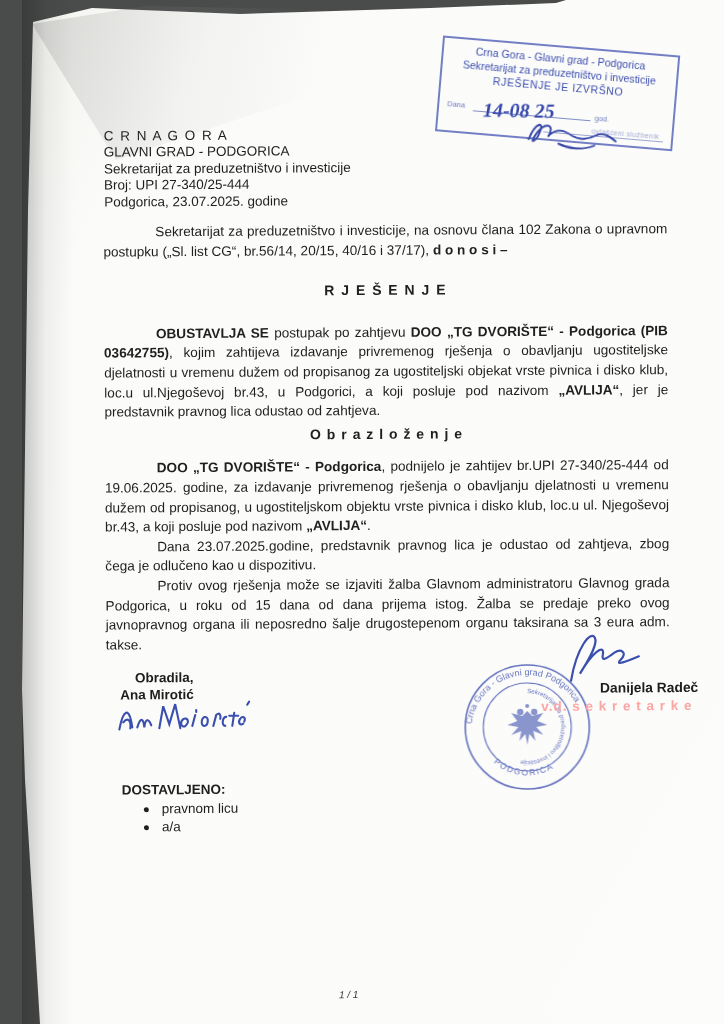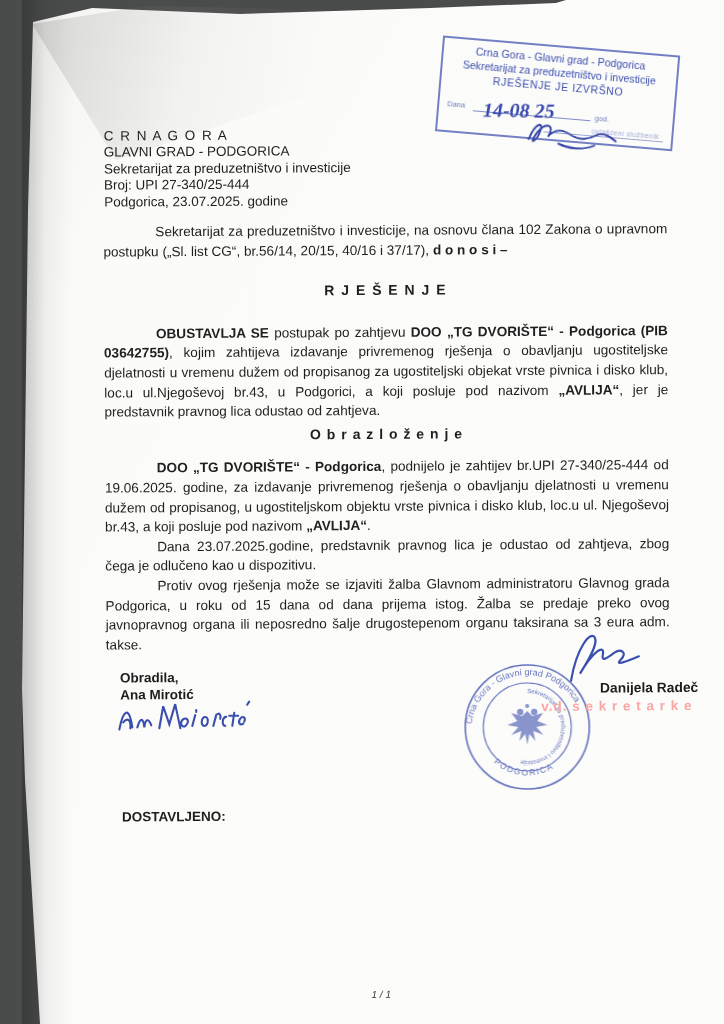--- a/index.html
+++ b/index.html
@@ -62,35 +62,35 @@
   .doc{
     position:absolute;left:105px;top:221px;width:564px;
     font-size:13.6px;line-height:19.6px;text-align:justify;color:#1f1f1f;
   }
   .doc p{margin:0;text-indent:52px;}
   .doc .title{font-size:14px;text-align:center;font-weight:700;letter-spacing:1.5px;margin:21px 0 22px;text-indent:0;}
   .doc .subtitle{font-size:14px;text-align:center;font-weight:700;letter-spacing:1px;margin:4px 0 13px;text-indent:0;}
   .doc b{font-weight:700;}
 
   
-  .sig-left{position:absolute;left:119px;top:669px;font-weight:700;font-size:13.5px;line-height:16.5px;color:#1d1d1d;}
+  .sig-left{position:absolute;left:119px;top:669px;font-weight:700;font-size:13.5px;line-height:16.5px;color:#1d1d1d;text-align:right;}
   .ana-sig{position:absolute;left:112px;top:696px;}
   .sig-right-scribble{position:absolute;left:556px;top:630px;}
   .sig-right-name{position:absolute;left:563px;top:682px;font-weight:700;font-size:13.8px;color:#1d1d1d;margin-left:36px;}
   .sig-right-title{position:absolute;left:540px;top:700px;font-weight:700;font-size:13.5px;letter-spacing:1px;color:#fca5a5;}
   .rstamp{position:absolute;left:460px;top:662px;opacity:.82;filter:blur(.35px);}
 
   
-  .delivery{position:absolute;left:120px;top:781px;font-size:13.5px;color:#1e1e1e;margin-top:27px;}
+  .delivery{position:absolute;left:120px;top:781px;font-size:13.5px;color:#1e1e1e;}
   .delivery .dtitle{font-weight:700;}
   .delivery ul{margin:3px 0 0;padding:0;list-style:none;}
   .delivery li{position:relative;padding-left:40px;line-height:17.5px;}
   .delivery li::before{content:"";position:absolute;left:22px;top:7px;width:5px;height:5px;border-radius:50%;background:#1e1e1e;}
 
-  .pageno{position:absolute;left:336px;top:989px;width:52px;text-align:right;font-size:10px;font-style:italic;color:#3a3a3a;}
+  .pageno{position:absolute;left:336px;top:989px;width:52px;text-align:left;font-size:10px;font-style:italic;color:#3a3a3a;}
   svg{display:block;}
 </style>
 </head>
 <body>
 
 <div class="scan">
   <div class="paper"></div>
   <div class="edge-shade"></div>
   <div class="fold"></div>
 
@@ -167,17 +167,21 @@
     </svg>
 
     <svg class="sig-right-scribble" width="95" height="58" viewBox="0 0 95 58">
       <path d="M14 52 C20 18 34 2 38 9 C42 16 29 35 23 45 C36 23 48 15 46 26 C44 35 52 28 58 24 C64 20 71 24 64 31 C57 38 70 33 82 28" fill="none" stroke="#3a4fae" stroke-width="2.2" stroke-linecap="round"></path>
     </svg>
     <div class="sig-right-name">Danijela Radeč</div>
     <div class="sig-right-title">v.d. s e k r e t a r k e</div>
 
     <div class="delivery">
       <div class="dtitle">DOSTAVLJENO:</div>
+      <ul>
+        <li>pravnom licu</li>
+        <li>a/a</li>
+      </ul>
     </div>
 
     <div class="pageno">1 / 1</div>
   </div>
 </div>
 
 </body></html>

